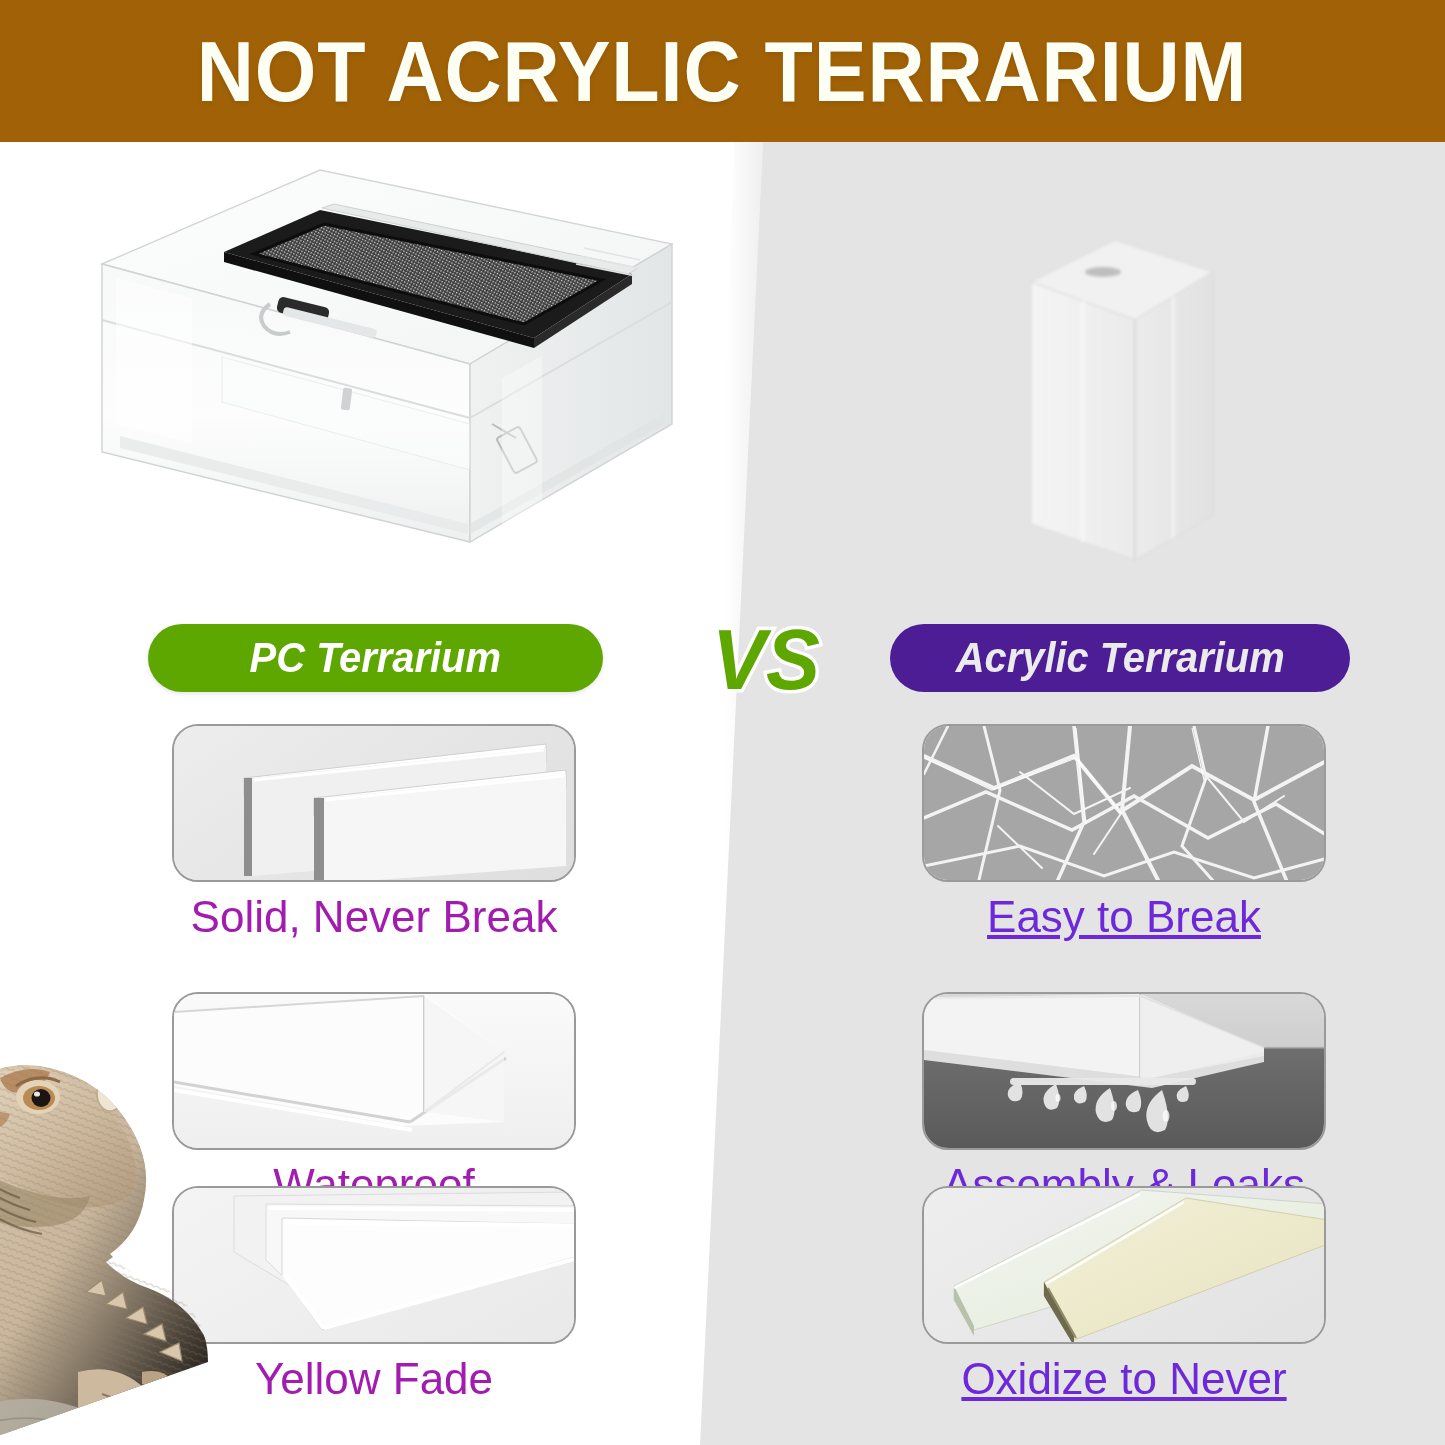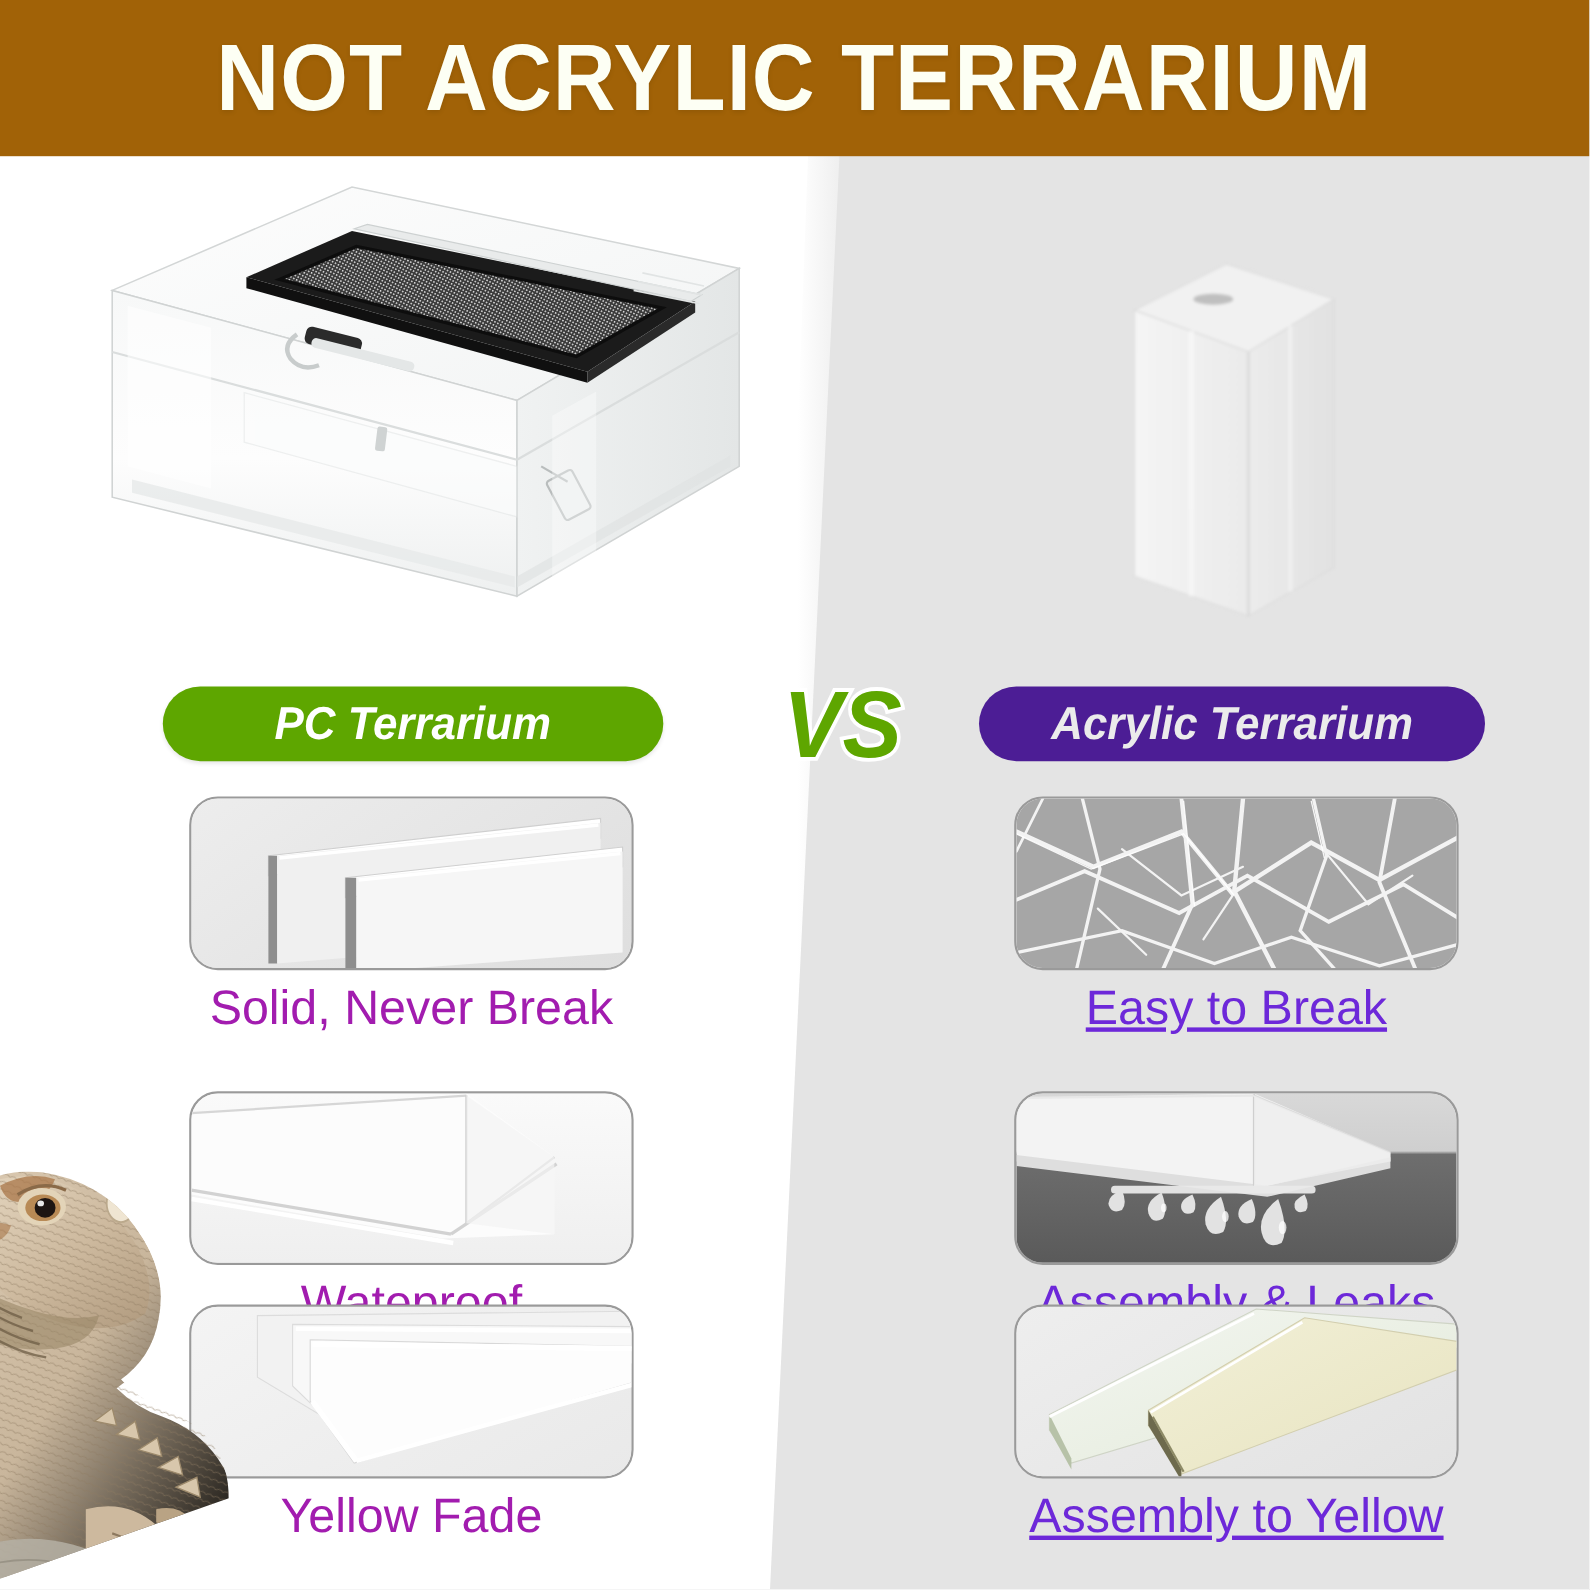--- a/index.html
+++ b/index.html
@@ -385,21 +385,21 @@
           <polygon points="30,98 218,2 404,16 404,36 50,142 30,112" fill="url(#yg1)" stroke="#cfd4c6" stroke-width="1"></polygon>
           <polygon points="30,98 50,138 50,148 30,112" fill="#b7c2a8"></polygon>
           <polyline points="30,100 216,6" stroke="#ffffff" stroke-width="2.5" fill="none"></polyline>
 
           <polygon points="120,94 262,10 404,32 404,56 150,152 120,108" fill="url(#yg2)" stroke="#d2ceae" stroke-width="1"></polygon>
           <polygon points="120,94 150,148 150,158 120,108" fill="#6d6a4d"></polygon>
           <polyline points="122,96 260,14" stroke="#ffffff" stroke-width="2.5" fill="none"></polyline>
           <polyline points="124,100 152,150" stroke="#8d8a66" stroke-width="2" fill="none"></polyline>
         </svg>
       </div>
-      <div class="feat-label lbl-bad">Assembly to Yellow</div>
+      <div class="feat-label lbl-bad">Oxidize to Never</div>
     </div>
 
   </div>
 
   <svg class="dragon" viewBox="0 0 250 403">
     <defs>
       <linearGradient id="dBody" x1="0" y1="0" x2="1" y2="1">
         <stop offset="0%" stop-color="#dccbb3"></stop>
         <stop offset="45%" stop-color="#c9b69c"></stop>
         <stop offset="100%" stop-color="#a89madd"></stop>

